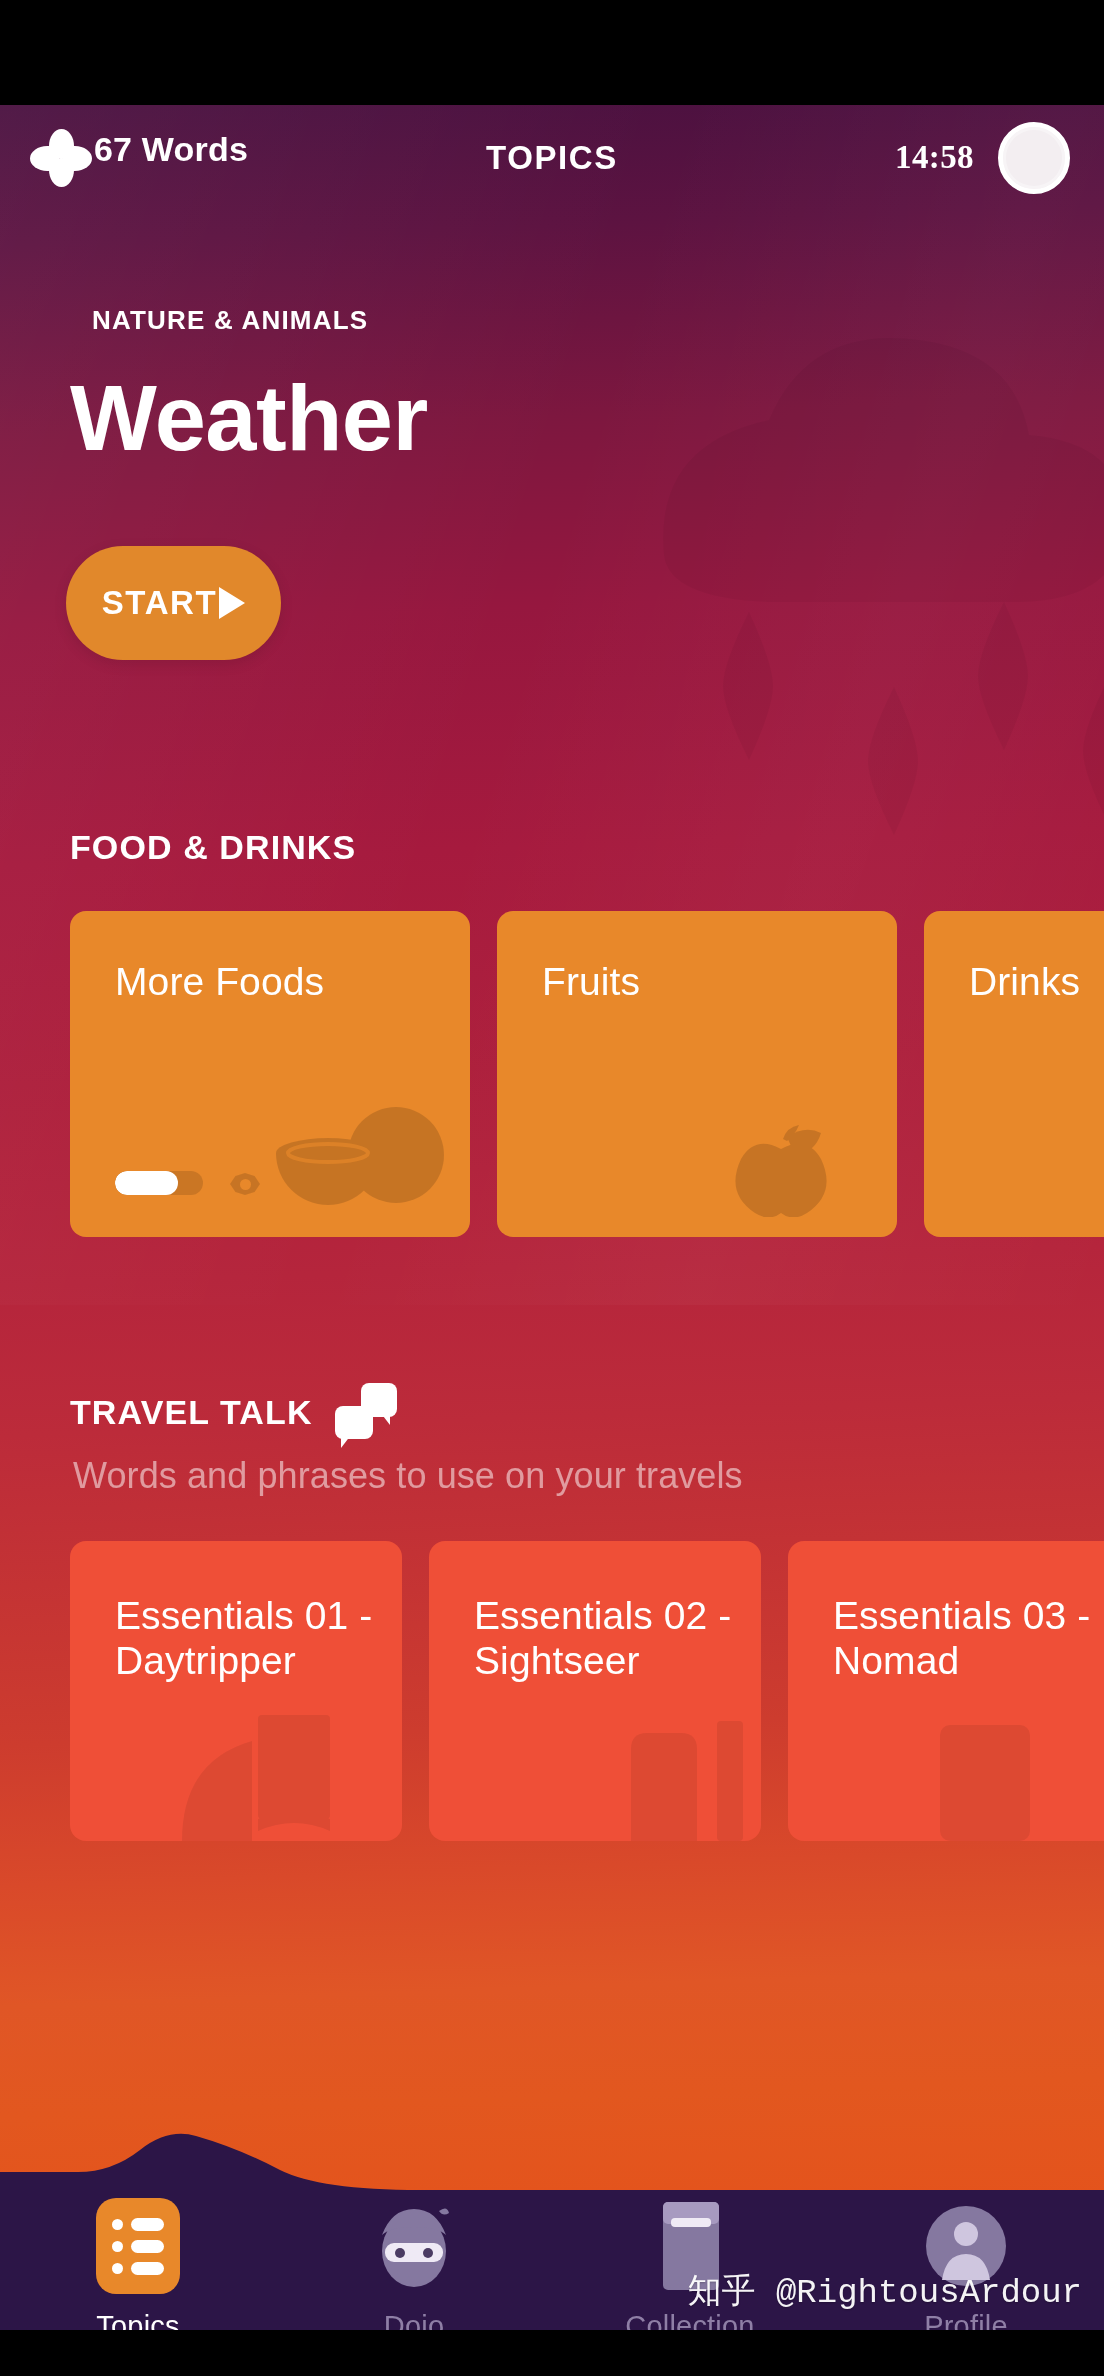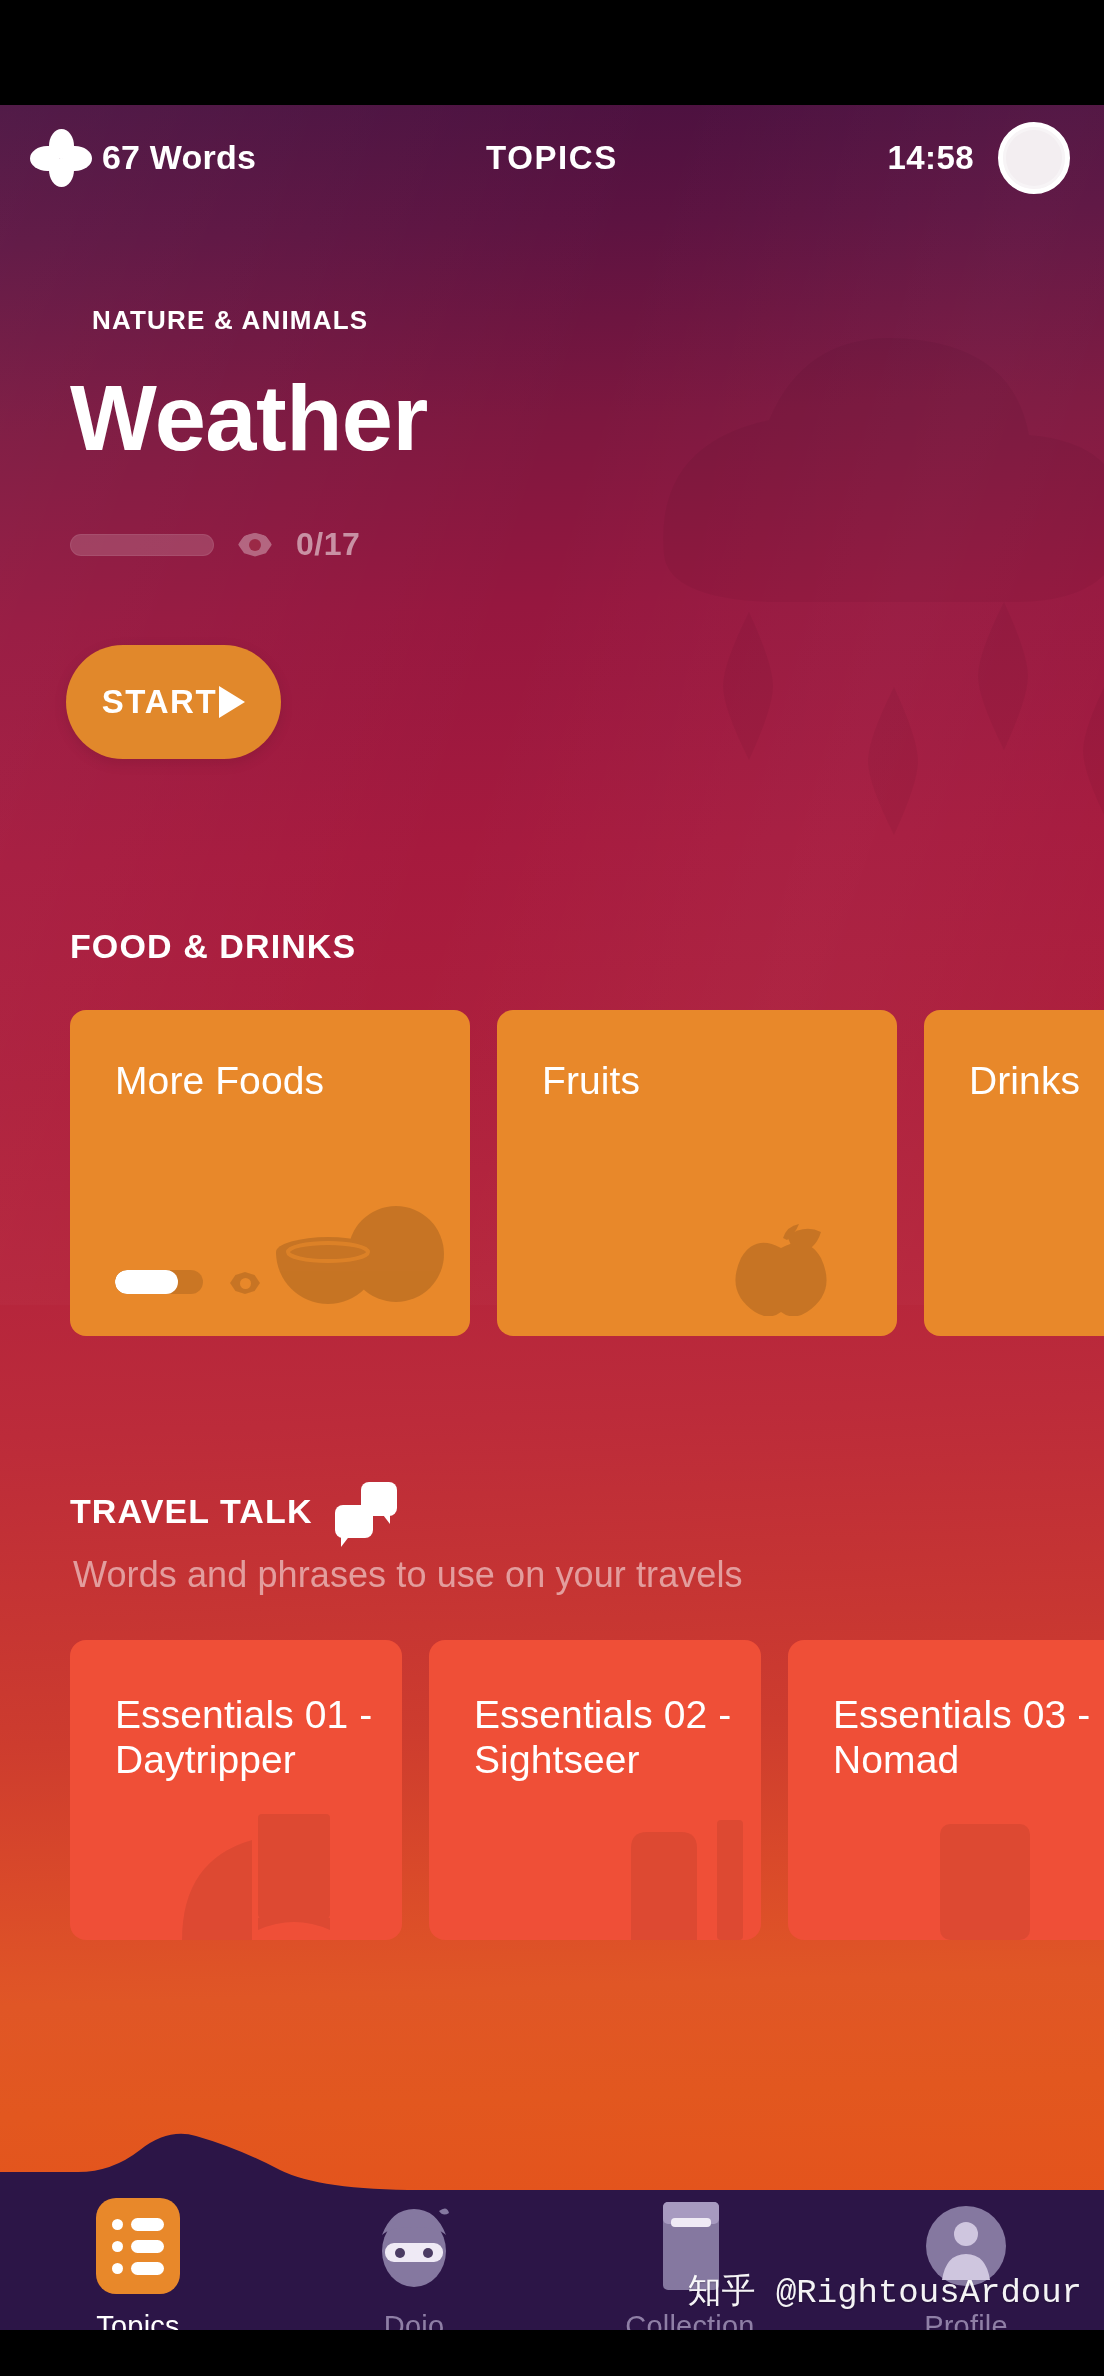--- a/index.html
+++ b/index.html
@@ -53,42 +53,42 @@
     background:linear-gradient(107deg, rgba(255,255,255,0.045) 0%, rgba(255,255,255,0.0) 46%, rgba(255,255,255,0.03) 72%, rgba(255,255,255,0) 100%);
     pointer-events:none;
   }
 
   
   .appbar{
     position:absolute; top:0; left:0; width:1104px; height:105px;
     display:flex; align-items:center;
     z-index:20;
   }
-  .brand{ display:flex; align-items:center; gap:14px; margin-left:34px; }
+  .brand{ display:flex; align-items:flex-start; gap:6px; margin-left:34px; }
   .logo{ position:relative; width:54px; height:56px; }
   .logo i{
     position:absolute; width:25px; height:29px; background:#fff;
     border-radius:52% 52% 48% 48% / 62% 62% 38% 38%;
   }
   .logo i.t{ top:-1px; left:15px; }
   .logo i.b{ bottom:-1px; left:15px; transform:rotate(180deg); }
   .logo i.l{ left:-2px; top:14px; transform:rotate(-90deg); }
   .logo i.r{ right:-2px; top:14px; transform:rotate(90deg); }
   .words{ color:#fff; font-size:34px; font-weight:bold; letter-spacing:.2px; }
 
   .apptitle{
     position:absolute; left:0; right:0; text-align:center;
     color:#fff; font-size:33px; font-weight:bold; letter-spacing:1.6px;
     pointer-events:none;
   }
   .rightgrp{
     margin-left:auto; margin-right:34px;
     display:flex; align-items:center; gap:24px;
   }
-  .clock{ color:#fff; font-size:33px; font-weight:bold; letter-spacing:.4px; }
+  .clock{ color:#fff; font-size:33px; font-weight:bold; letter-spacing:.4px;font-family:Liberation Serif, serif; }
   .avatar{
     width:72px; height:72px; border-radius:50%;
     border:5px solid #fff; background:#f3eef1;
     box-shadow:inset 0 0 0 3px rgba(255,255,255,.35);
   }
 
   
   .hero{ position:relative; padding:200px 0 0 0; }
   .hero-art{ position:absolute; top:150px; right:-40px; width:600px; height:640px; opacity:.5; pointer-events:none; }
 
@@ -275,30 +275,20 @@
           <path d="M80 395 q24 -52 24 -74 q0 -22 -24 -74 q-26 52 -26 74 q0 22 26 74z" transform="translate(125,110)"></path>
           <path d="M80 395 q24 -52 24 -74 q0 -22 -24 -74 q-26 52 -26 74 q0 22 26 74z" transform="translate(270,185)"></path>
           <path d="M80 395 q24 -52 24 -74 q0 -22 -24 -74 q-26 52 -26 74 q0 22 26 74z" transform="translate(380,100)"></path>
           <path d="M80 395 q24 -52 24 -74 q0 -22 -24 -74 q-26 52 -26 74 q0 22 26 74z" transform="translate(485,175)"></path>
         </g>
       </svg>
 
       <div class="eyebrow">NATURE &amp; ANIMALS</div>
       <div class="hero-title">Weather</div>
 
-      <div class="meta">
-        <div class="bar">
-            <span id="heroFill" style="width: 0%;"></span>
-          </div>
-        <span class="eye">
-          <span class="lid"></span>
-            <span class="pupil"></span>
-        </span>
-        <span class="count">0/17</span>
-      </div>
 
       <button class="start">
         <span class="lbl">START</span>
         <span class="tri"></span>
       </button>
     </div>
 
     <div style="margin-top:168px">
       <div class="sec-head">
         <span>FOOD &amp; DRINKS</span>

